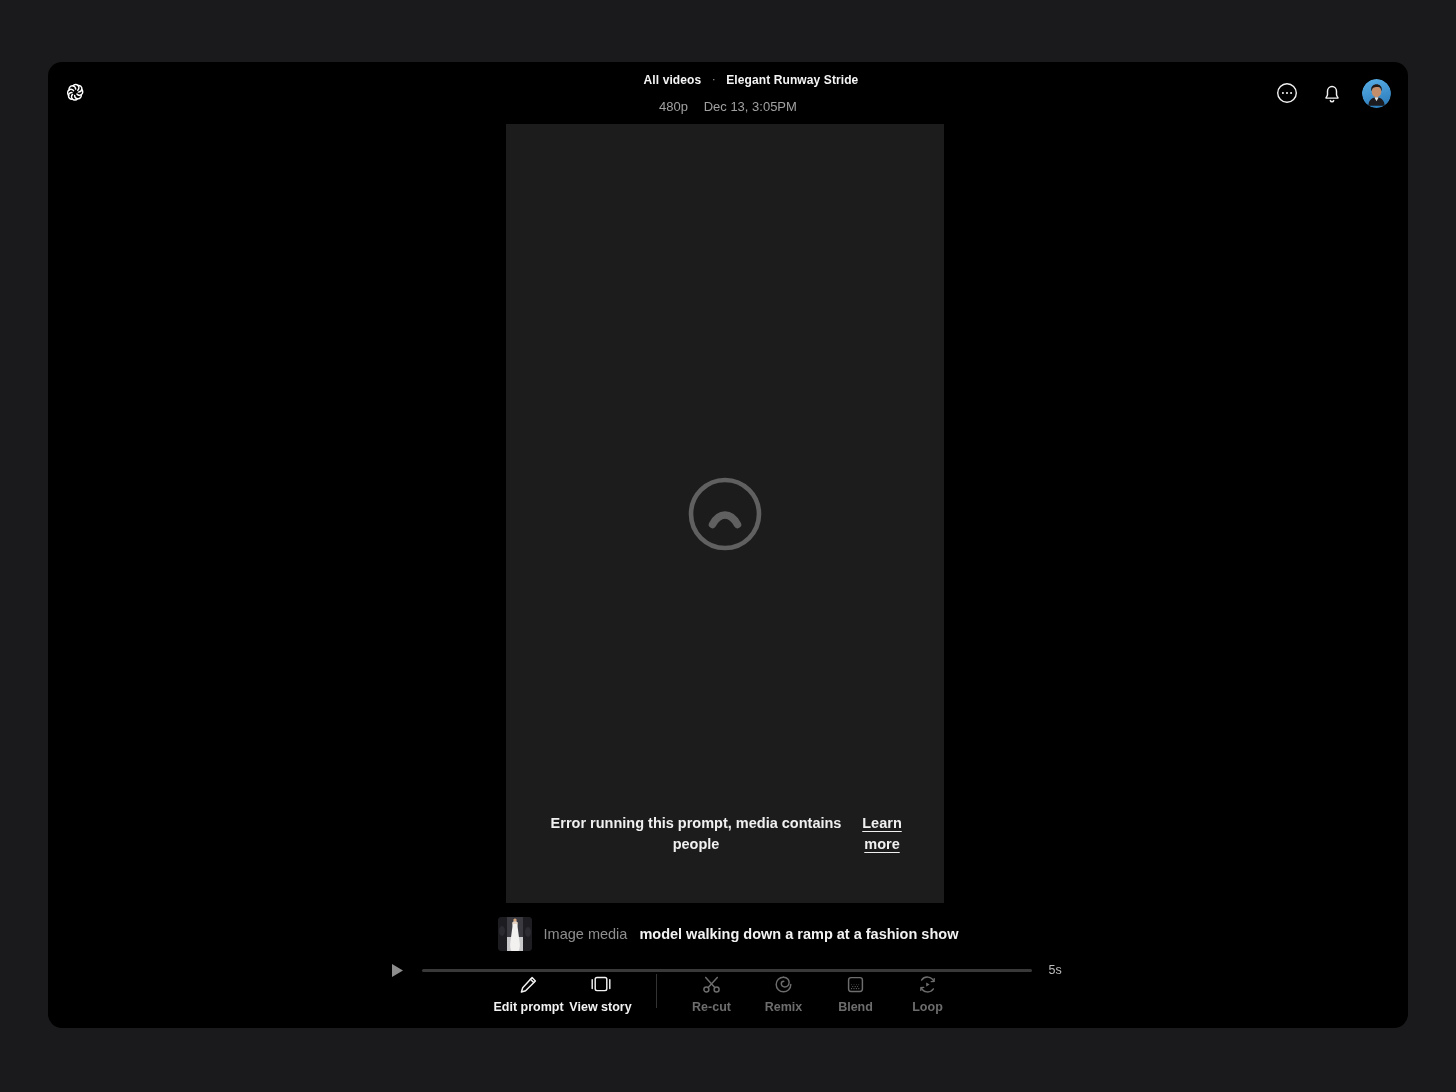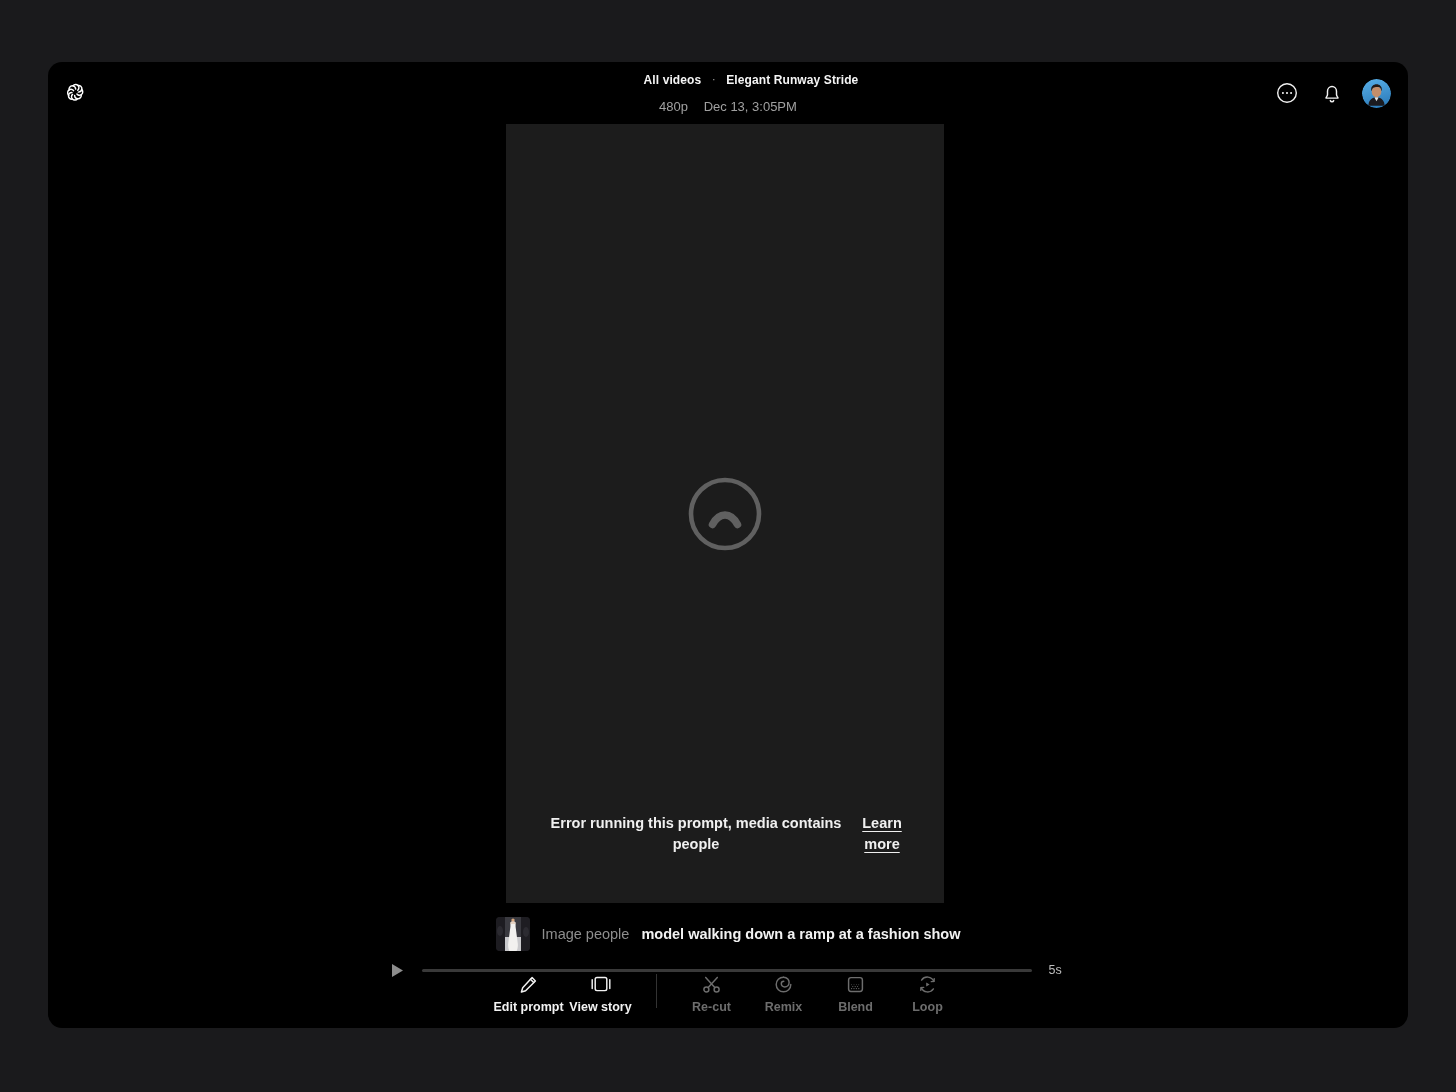--- a/index.html
+++ b/index.html
@@ -377,21 +377,21 @@
         <rect x="25" y="0" width="9" height="34" fill="#1e1d22"></rect>
         <ellipse cx="4" cy="14" rx="3" ry="5" fill="#2b2a30"></ellipse>
         <ellipse cx="30" cy="15" rx="3" ry="5" fill="#2c2b31"></ellipse>
         <rect x="9" y="20" width="16" height="14" fill="#c9c9cc"></rect>
         <rect x="9" y="0" width="16" height="20" fill="#3a3a40"></rect>
         <path d="M17 4c1.6 0 2.6 1 2.6 2.6v3.2l2.2 16.6c.4 3.2-.6 6.4-1.2 7.6h-7.2c-.6-1.2-1.6-4.4-1.2-7.6L14.4 9.8V6.6C14.4 5 15.4 4 17 4z" fill="#f2f1ef"></path>
         <path d="M14.5 5.2h5v1.6h-5z" fill="#e2c9b4"></path>
         <circle cx="17" cy="3.1" r="1.7" fill="#d8a87f"></circle>
       </svg>
     </div>
-    <div class="prompt-label">Image people</div>
+    <div class="prompt-label">Image media</div>
     <div class="prompt-text">model walking down a ramp at a fashion show</div>
   </div>
 
   <div class="timeline">
     <div class="play-btn">
       <svg width="13" height="15" viewBox="0 0 13 15">
         <path d="M1 1l11 6.5L1 14z" fill="currentColor"></path>
       </svg>
     </div>
     <div class="track"></div>

